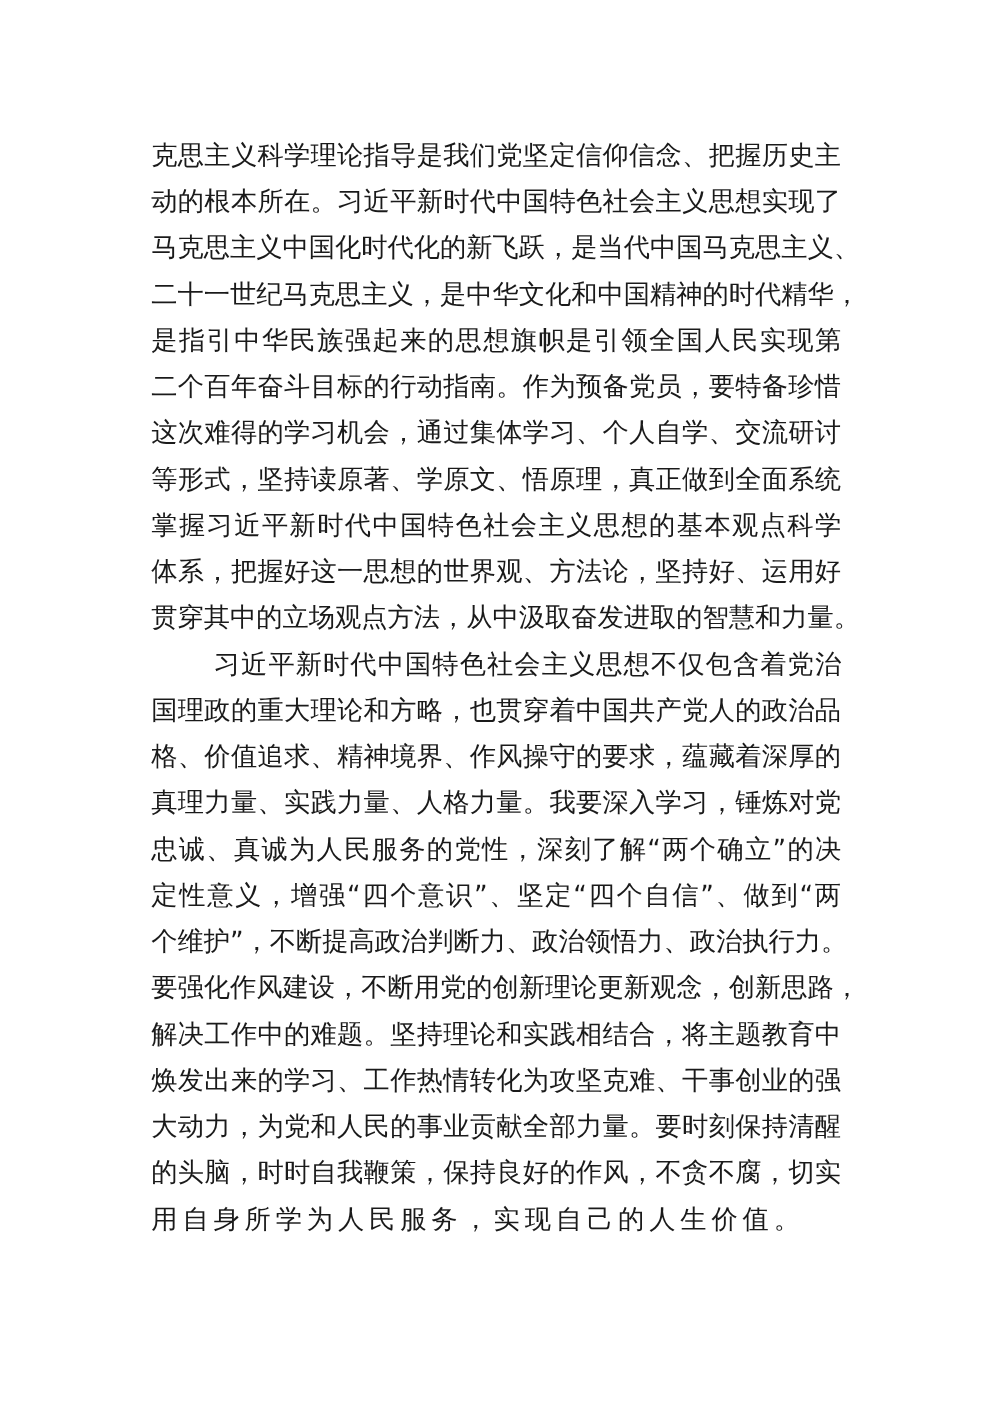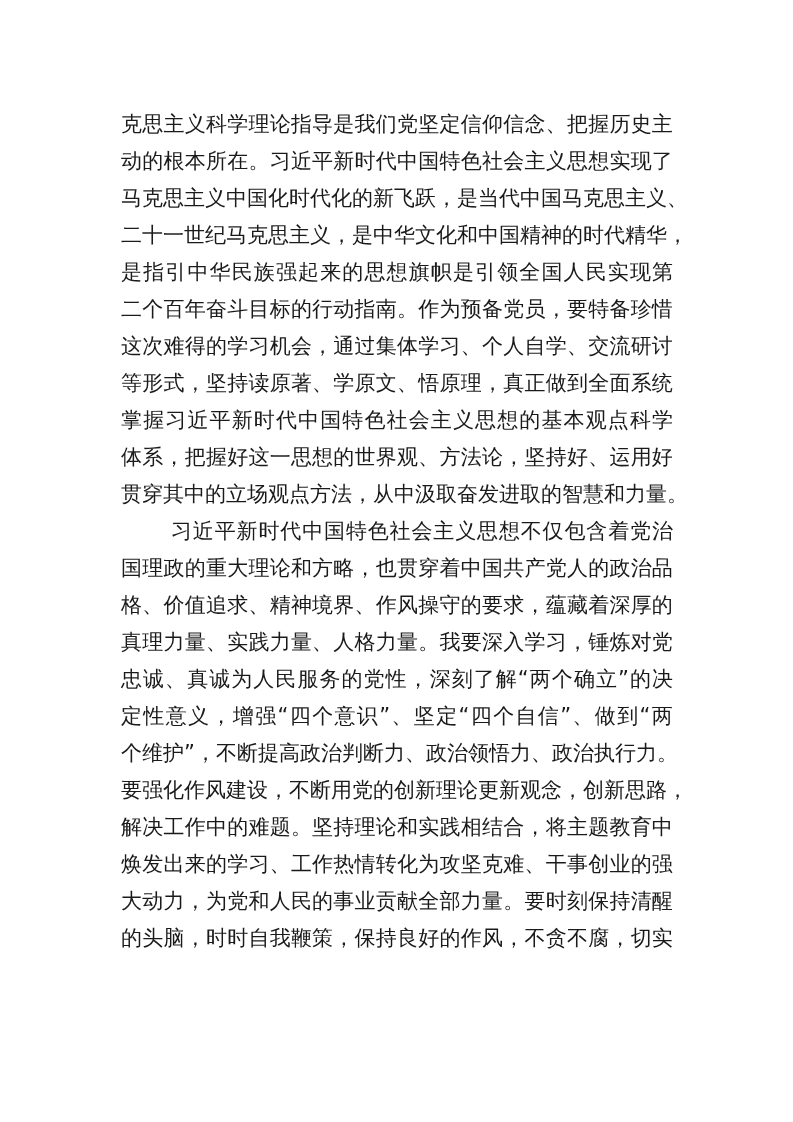--- a/index.html
+++ b/index.html
@@ -693,16 +693,17 @@
           <span>风</span>
           <span>，</span>
           <span>不</span>
           <span>贪</span>
           <span>不</span>
           <span>腐</span>
           <span>，</span>
           <span>切</span>
           <span>实</span>
         </div>
+      <div class="line">用自身所学为人民服务，实现自己的人生价值。</div>
     </div>
 
   </div>
 </div>
 
 </body></html>

